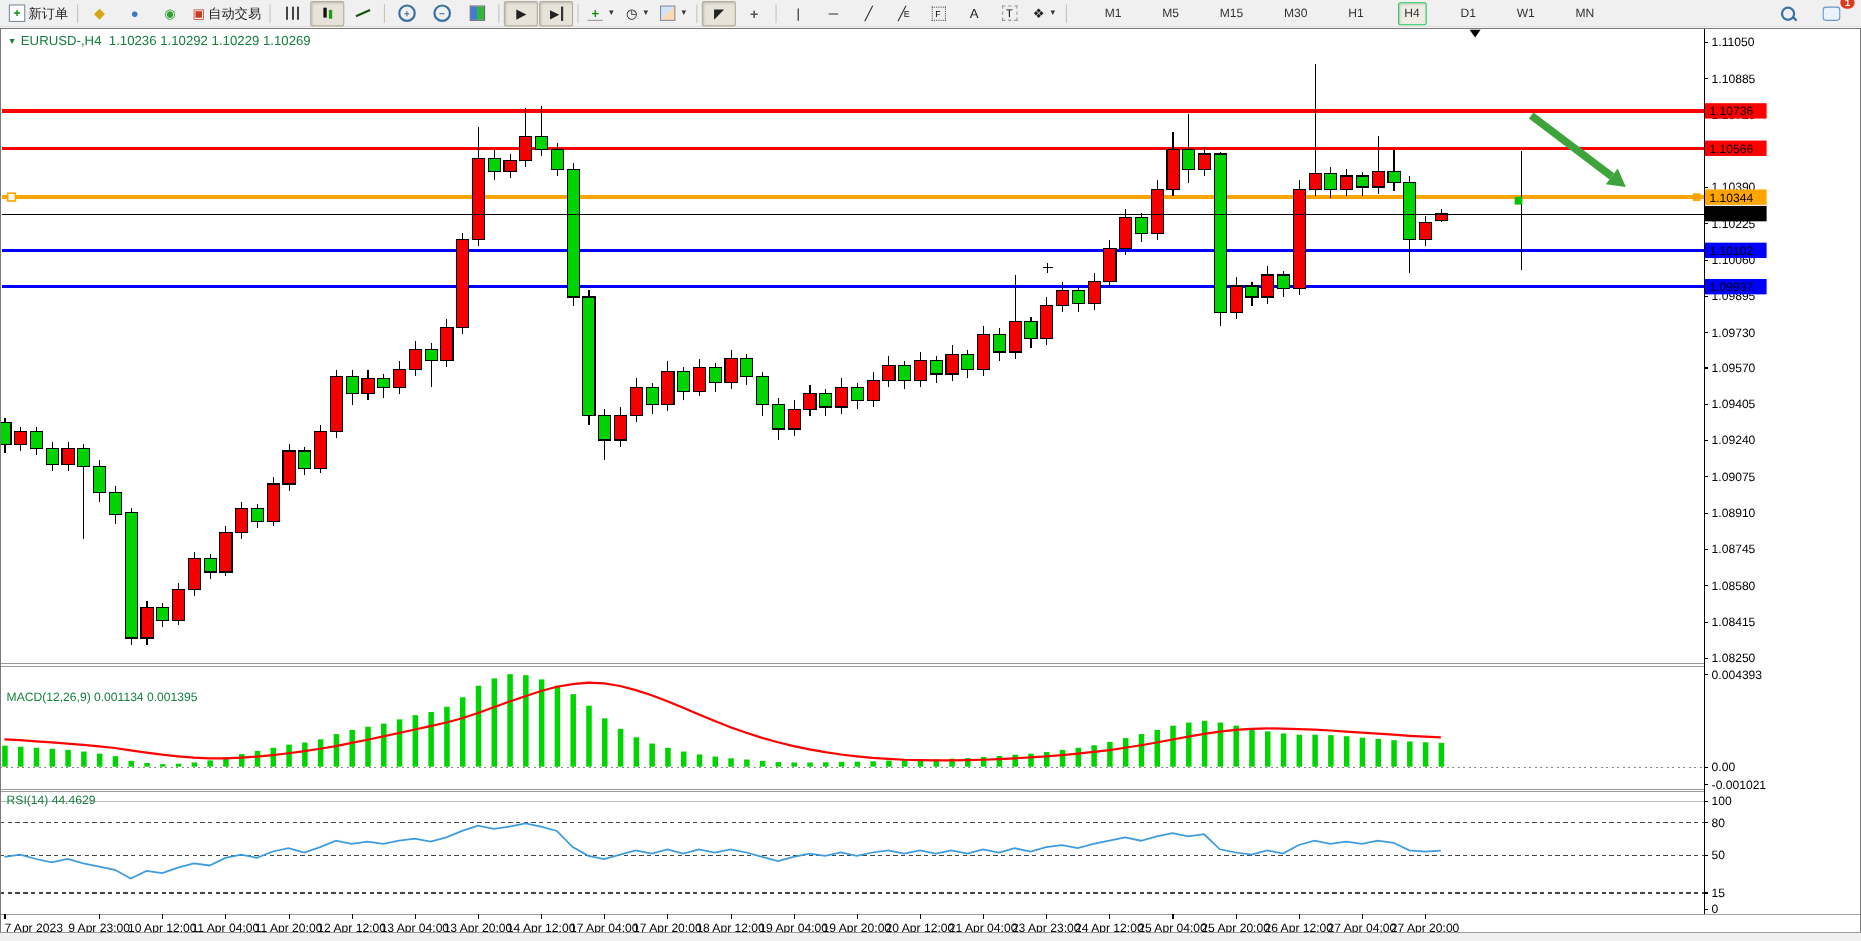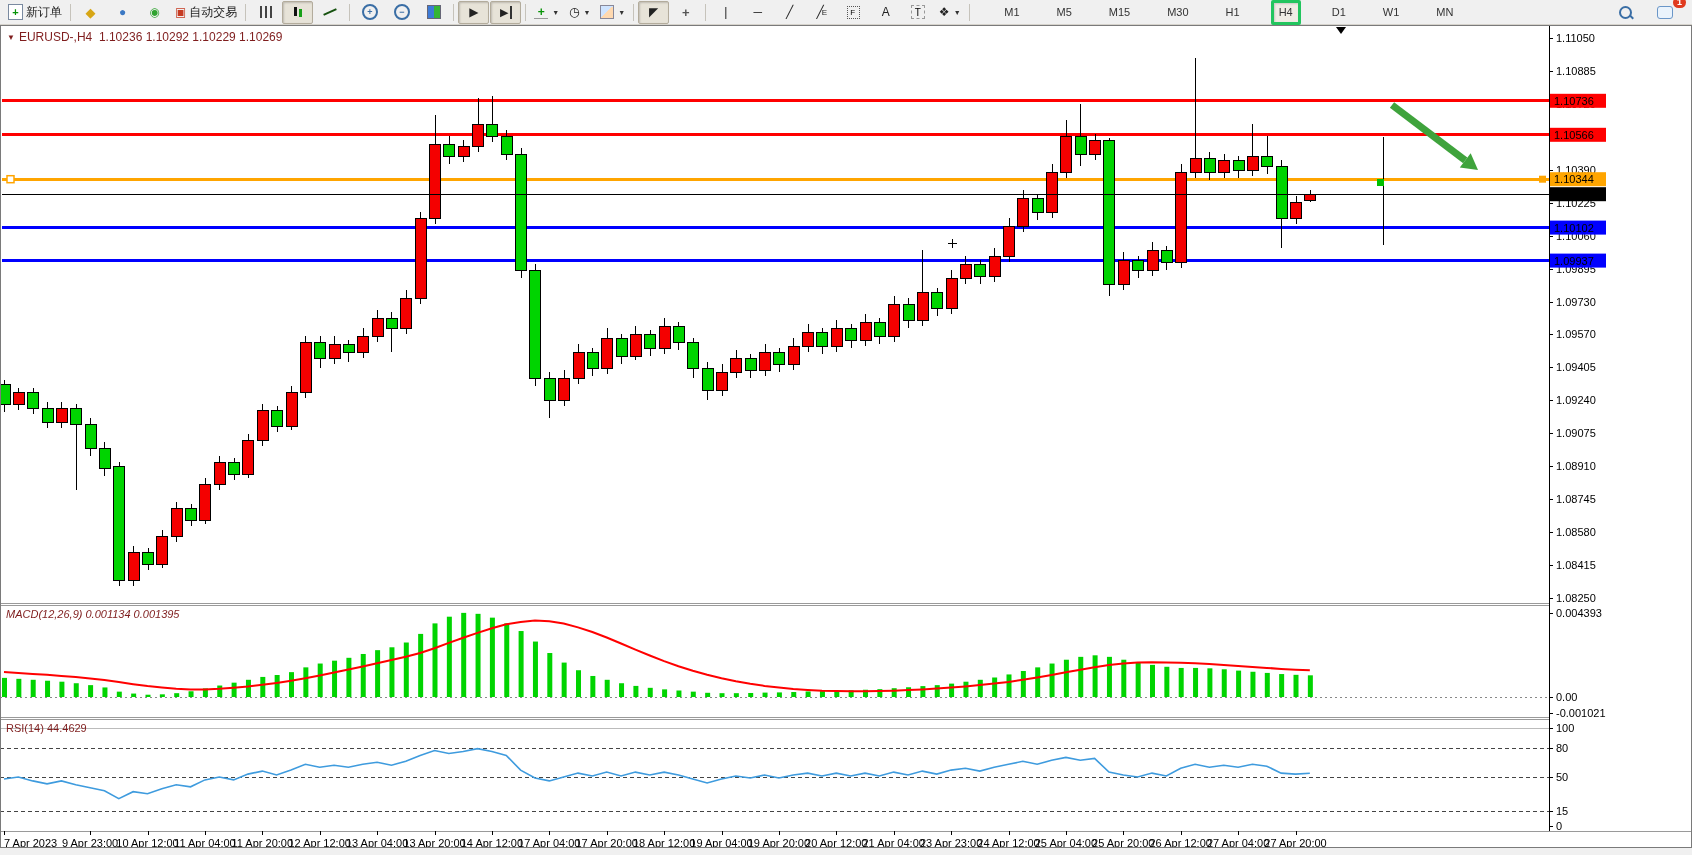--- a/index.html
+++ b/index.html
@@ -7,21 +7,21 @@
   
   .tb{position:absolute;top:0;left:0;width:1692px;height:25px;background:#f0f0f0;
       border-bottom:1px solid #d6d3cc;display:flex;align-items:center;padding:0 4px;box-sizing:border-box;gap:1px;}
   .tbtn{height:21px;min-width:23px;display:inline-flex;align-items:center;justify-content:center;gap:3px;
         padding:0 3px;border:1px solid transparent;border-radius:2px;font-size:12px;color:#222;cursor:default;}
   .tbtn.active{background:#e7e3d8;border:1px solid #b3ac9c;box-shadow:inset 1px 1px 2px rgba(0,0,0,.18);}
   .tsep{width:1px;height:17px;background:#c6c3bb;margin:0 3px;}
   .caret{font-size:7px;color:#333;margin-left:1px;}
   .tfbtn{height:19px;padding:0 5px;display:inline-flex;align-items:center;font-size:11px;color:#333;
          border:1px solid transparent;border-radius:2px;margin-left:24px;}
-  .tfbtn.active{background:#efece4;border:3px solid #22c55e;box-shadow:inset 1px 1px 2px rgba(0,0,0,.15);}
+  .tfbtn.active{background:#efece4;border:1px solid #22c55e;box-shadow:inset 1px 1px 2px rgba(0,0,0,.15);}
   .tb-right{margin-left:auto;display:flex;align-items:center;gap:8px;padding-right:8px;}
   .nbadge{position:absolute;top:-5px;right:-7px;background:#e03a1e;color:#fff;border-radius:8px;
           font-size:9px;font-weight:bold;padding:0 4px;line-height:11px;}
   
   .ic{display:inline-flex;align-items:center;justify-content:center;}
   .g-doc{width:13px;height:14px;background:#fff;border:1px solid #7a8aa0;color:#079407;font-weight:bold;font-size:11px;line-height:12px;}
   .g-gold{color:#d7a615;font-size:13px;}
   .g-blue{color:#3b78c3;font-size:12px;}
   .g-green{color:#2fa32f;font-size:12px;}
   .g-red{color:#c63b22;font-size:12px;}
@@ -40,21 +40,21 @@
   .g-dotbox{width:11px;height:11px;border:1px dotted #555;font-size:8px;line-height:11px;color:#000;}
   .g-dashbox{width:12px;height:12px;border:1px dashed #999;font-size:10px;line-height:11px;color:#000;}
   .subE{font-size:8px;vertical-align:sub;margin-left:-2px;}
   .g-search{position:relative;width:9px;height:9px;border:2px solid #3a6ea5;border-radius:50%;}
   .g-search::after{content:"";position:absolute;left:8px;top:8px;width:5px;height:2px;background:#3a6ea5;transform:rotate(45deg);}
   .g-chat{position:relative;width:14px;height:11px;background:#eaf3fc;border:1px solid #6a96c8;border-radius:3px;}
   
   .chart-area{position:absolute;top:25px;left:0;width:1692px;height:823px;background:#fff;}
   svg{position:absolute;top:0;left:0;}
   svg text{font-family:"Liberation Sans","DejaVu Sans",sans-serif;font-size:11px;fill:#000;}
-  .ovl{position:absolute;font-size:11px;color:#7f1d1d;white-space:pre;z-index:5;}
+  .ovl{position:absolute;font-size:11px;color:#15803d;white-space:pre;z-index:5;}
   .title-ovl{top:5px;left:7px;font-size:12px;}
   .title-ovl .dd{font-size:8px;vertical-align:1px;margin-right:4px;}
 </style>
 </head>
 <body>
 
 <div class="stage">
   <div class="tb" id="toolbar">
       <span class="tbtn">
         <span class="ic g-doc">+</span>
@@ -792,16 +792,16 @@
           <polygon points="1478,145 1459.809030609882,142.5324845192395 1470.6623881756332,128.17265758609184" fill="#3fa33c"></polygon>
         </g>
         <polygon points="1336,2 1346,2 1341,9" fill="#000"></polygon>
         <line x1="948" y1="218.5" x2="957" y2="218.5" stroke="#000" stroke-width="1" shape-rendering="crispEdges"></line>
         <line x1="952.5" y1="214" x2="952.5" y2="223" stroke="#000" stroke-width="1" shape-rendering="crispEdges"></line>
         <line x1="1383.5" y1="112" x2="1383.5" y2="220" stroke="#000" stroke-width="1" shape-rendering="crispEdges"></line>
         <rect x="1377" y="154" width="7" height="7" fill="#00c000"></rect>
         <rect x="0.5" y="0.5" width="1691" height="822" fill="none" stroke="#7a7a7a" stroke-width="1" shape-rendering="crispEdges"></rect>
       </svg>
     <div class="ovl title-ovl"><span class="dd">▼</span><span>EURUSD-,H4</span><span>  </span><span>1.10236 1.10292 1.10229 1.10269</span></div>
-    <div class="ovl" style="top:583px;left:6px;font-style:italic;"><span>MACD(12,26,9)</span> <span>0.001134 0.001395</span></div>
+    <div class="ovl" style="top:603px;left:6px;"><span>MACD(12,26,9)</span> <span>0.001134 0.001395</span></div>
     <div class="ovl" style="top:697px;left:6px;"><span>RSI(14)</span> <span>44.4629</span></div>
   </div>
 </div>
 
 </body></html>

